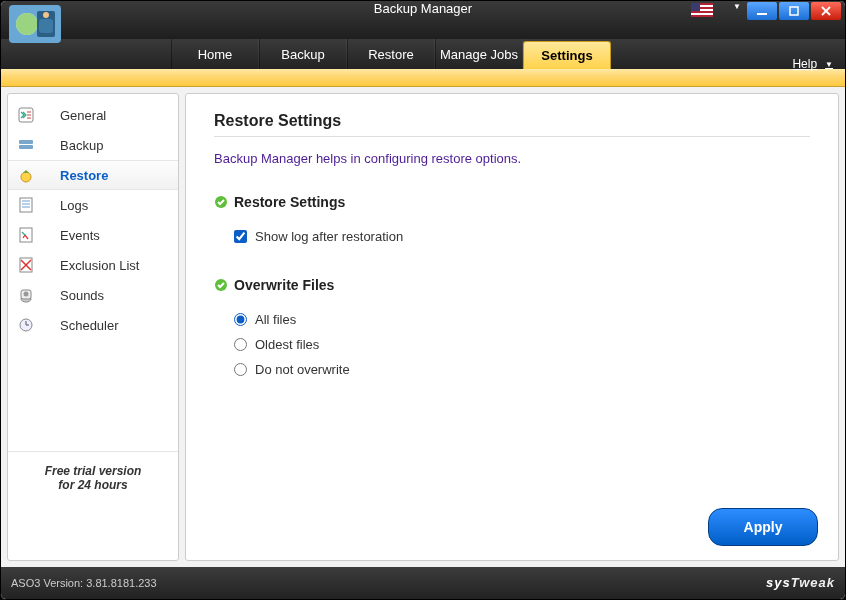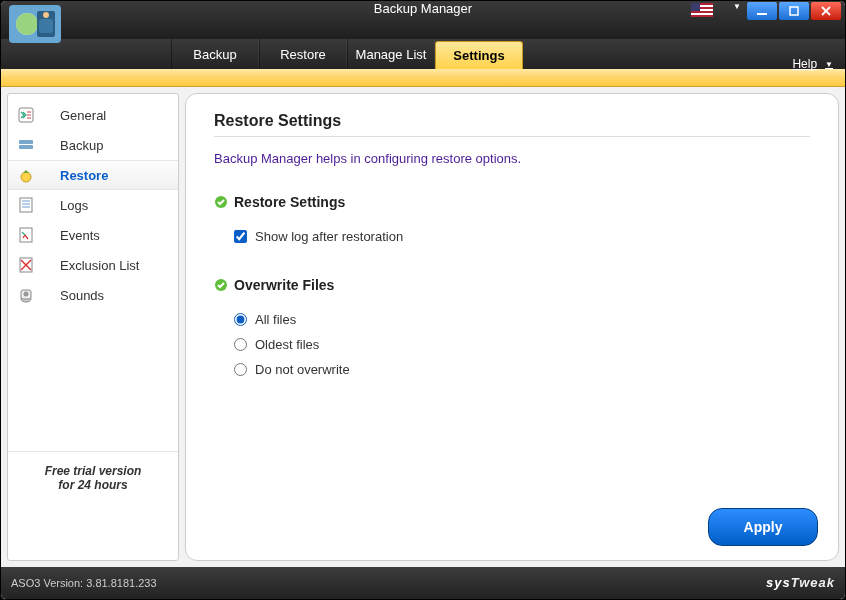--- a/index.html
+++ b/index.html
@@ -35,21 +35,21 @@
 .sidebar-wrap { width:172px; background:#fff; border-right:1px solid #ccc; margin:6px 0 6px 6px; border:1px solid #ccc; border-radius:3px; display:flex; flex-direction:column; overflow:hidden;}
 .sidebar { flex:1; border-bottom:1px solid #e6e6e6; padding-top:6px; }
 .side-item { height:30px; display:flex; align-items:center; gap:26px; padding:0 10px; font-size:13px; color:#333; cursor:pointer; }
 .side-item.active { color:#0b5ec7; font-weight:600; background:linear-gradient(#fdfdfd,#f1f1f1); border-top:1px solid #e6e6e6; border-bottom:1px solid #e6e6e6;}
 .side-item .ic { width:16px; height:16px; display:inline-block; }
 .sidebar-bottom { height:108px; text-align:center; padding-top:12px; font-size:12px; color:#333;font-style:italic; }
 .sidebar-bottom b { font-weight:700; }
 .register-btn { margin:10px auto 0; width:128px; height:26px; border-radius:14px; background:linear-gradient(#ffd668,#ffb51a); border:1px solid #d68f00; font-size:13px; font-weight:500; color:#222; cursor:pointer; display:flex;align-items:center;justify-content:center; }
 
 
-.mainpanel { flex:1; margin:6px 6px 6px 6px; background:#fff; border:1px solid #ccc; border-radius:12px; padding:18px 28px; position:relative; }
+.mainpanel { flex:1; margin:6px 6px 6px 6px; background:#fff; border:1px solid #ccc; border-radius:3px; padding:18px 28px; position:relative; }
 .page-title { font-size:16px; font-weight:700; color:#222; margin-bottom:6px; }
 .page-title-rule { border:none; border-top:1px solid #ddd; margin-bottom:14px; }
 .page-desc { font-size:13px; color:#4c1d95; }
 .section { margin-top:28px; }
 .section-head { display:flex; align-items:center; gap:6px; font-weight:700; font-size:14px; color:#222; margin-bottom:14px; }
 .check-icon { width:14px;height:14px; }
 .opt-row { display:flex; align-items:center; gap:8px; font-size:13px; color:#333; padding:5px 0 5px 20px; }
 .opt-row input { accent-color:#0b5ec7; }
 .apply-btn { position:absolute; right:20px; bottom:14px; width:110px; height:38px; border-radius:14px; background:linear-gradient(#2d8dff,#005ec7); color:#fff; font-weight:700; font-size:14px; border:1px solid #003f86; cursor:pointer; }
 
@@ -99,23 +99,24 @@
       <div class="winbtn closebtn">
           <svg width="10" height="10">
             <line x1="1" y1="1" x2="9" y2="9" stroke="#fff" stroke-width="1.8"></line>
             <line x1="9" y1="1" x2="1" y2="9" stroke="#fff" stroke-width="1.8"></line>
           </svg>
         </div>
     </div>
   </div>
 
   <div class="menubar">
+    <div class="tab">Home</div>
     <div class="tab">Backup</div>
     <div class="tab">Restore</div>
-    <div class="tab">Manage List</div>
+    <div class="tab">Manage Jobs</div>
     <div class="tab active">Settings</div>
     <div class="help">
       <span>Help</span>
       <span style="font-size:8px;">▼</span>
     </div>
   </div>
 
   <div class="goldstrip"></div>
 
   <div class="body">
@@ -169,20 +170,28 @@
               </svg></span>
             <span>Exclusion List</span>
           </div>
         <div class="side-item">
             <span class="ic"><svg viewBox="0 0 16 16">
                 <ellipse cx="8" cy="12" rx="5" ry="3" fill="#ccc" stroke="#888"></ellipse>
                 <rect x="3" y="3" width="10" height="9" rx="2" fill="#eee" stroke="#888"></rect>
                 <circle cx="8" cy="7" r="2.5" fill="#999"></circle>
               </svg></span>
             <span>Sounds</span>
+          </div>
+        <div class="side-item">
+            <span class="ic"><svg viewBox="0 0 16 16">
+                <circle cx="8" cy="8" r="6" fill="#eef" stroke="#888"></circle>
+                <line x1="8" y1="8" x2="8" y2="4" stroke="#555"></line>
+                <line x1="8" y1="8" x2="11" y2="8" stroke="#555"></line>
+              </svg></span>
+            <span>Scheduler</span>
           </div>
       </div>
       <div class="sidebar-bottom">
         <div><b>Free trial version</b></div>
         <div><b>for 24 hours</b></div>
       </div>
     </div>
 
     <div class="mainpanel">
       <div class="page-title">Restore Settings</div>

